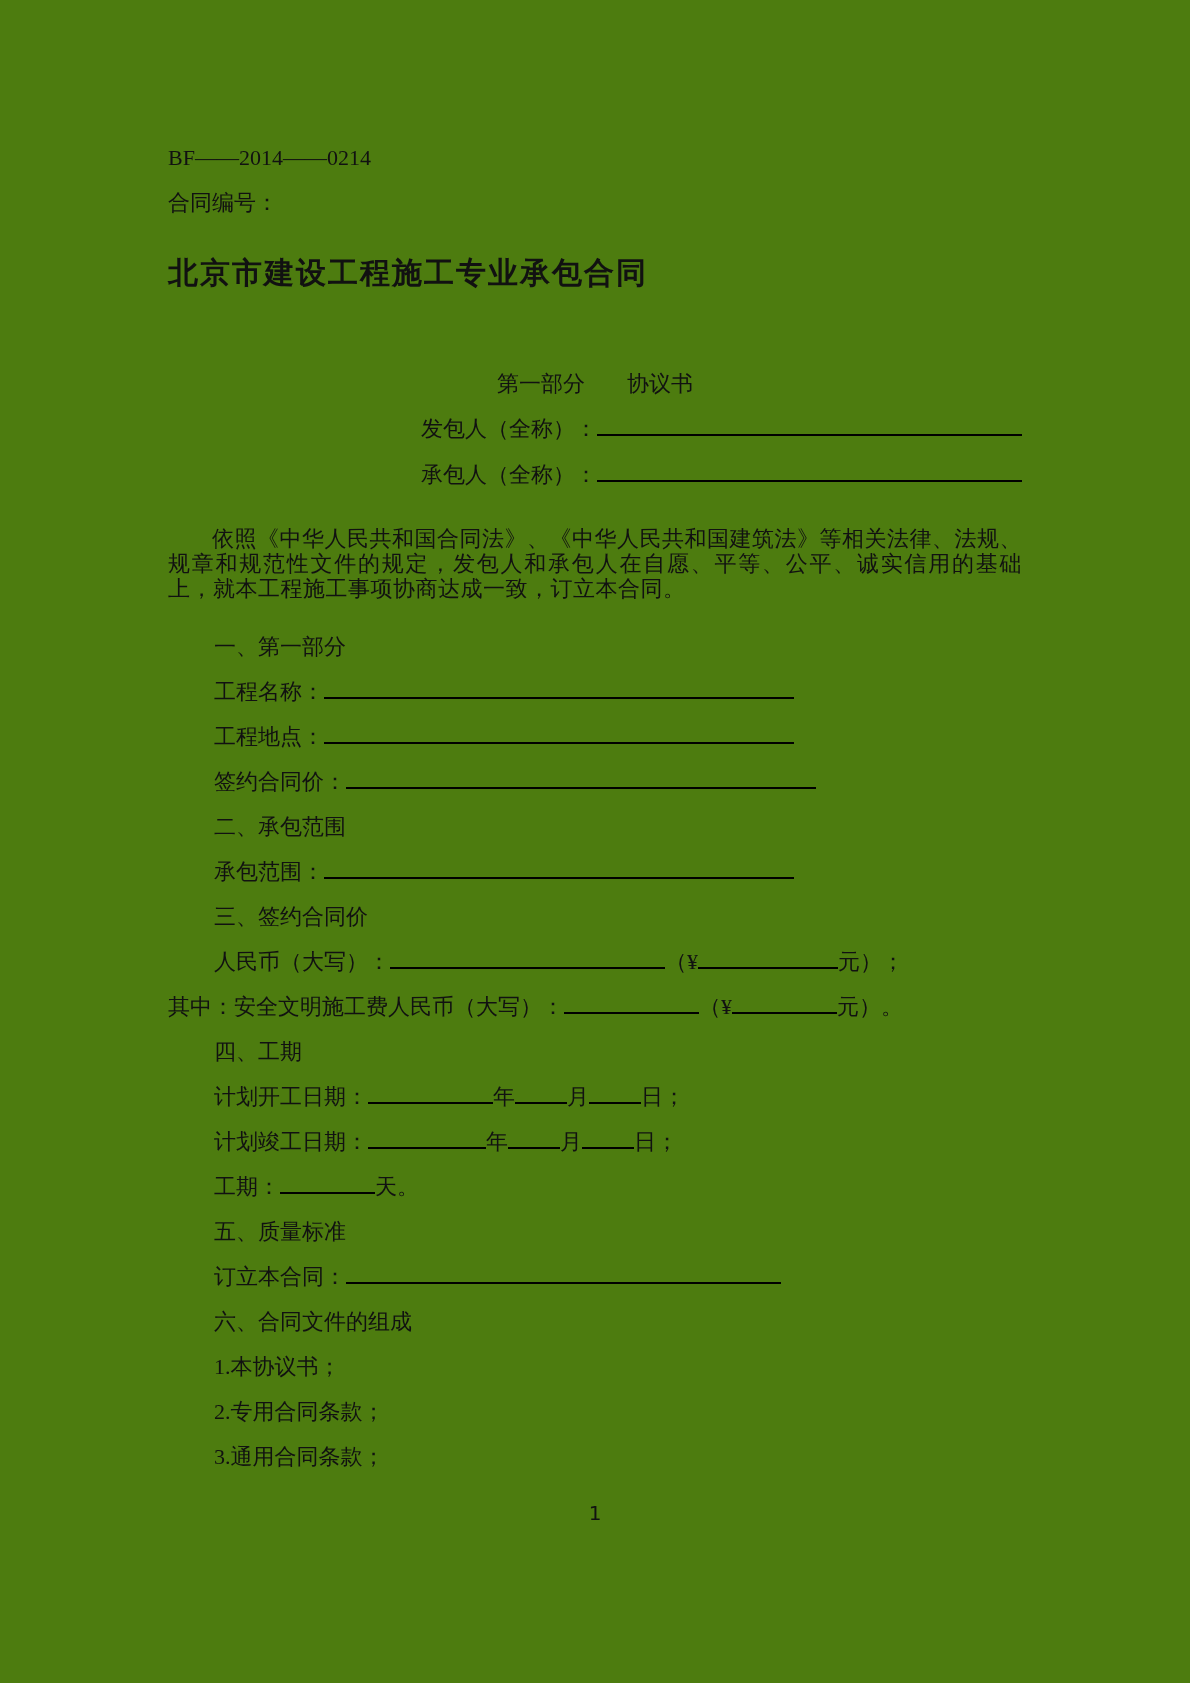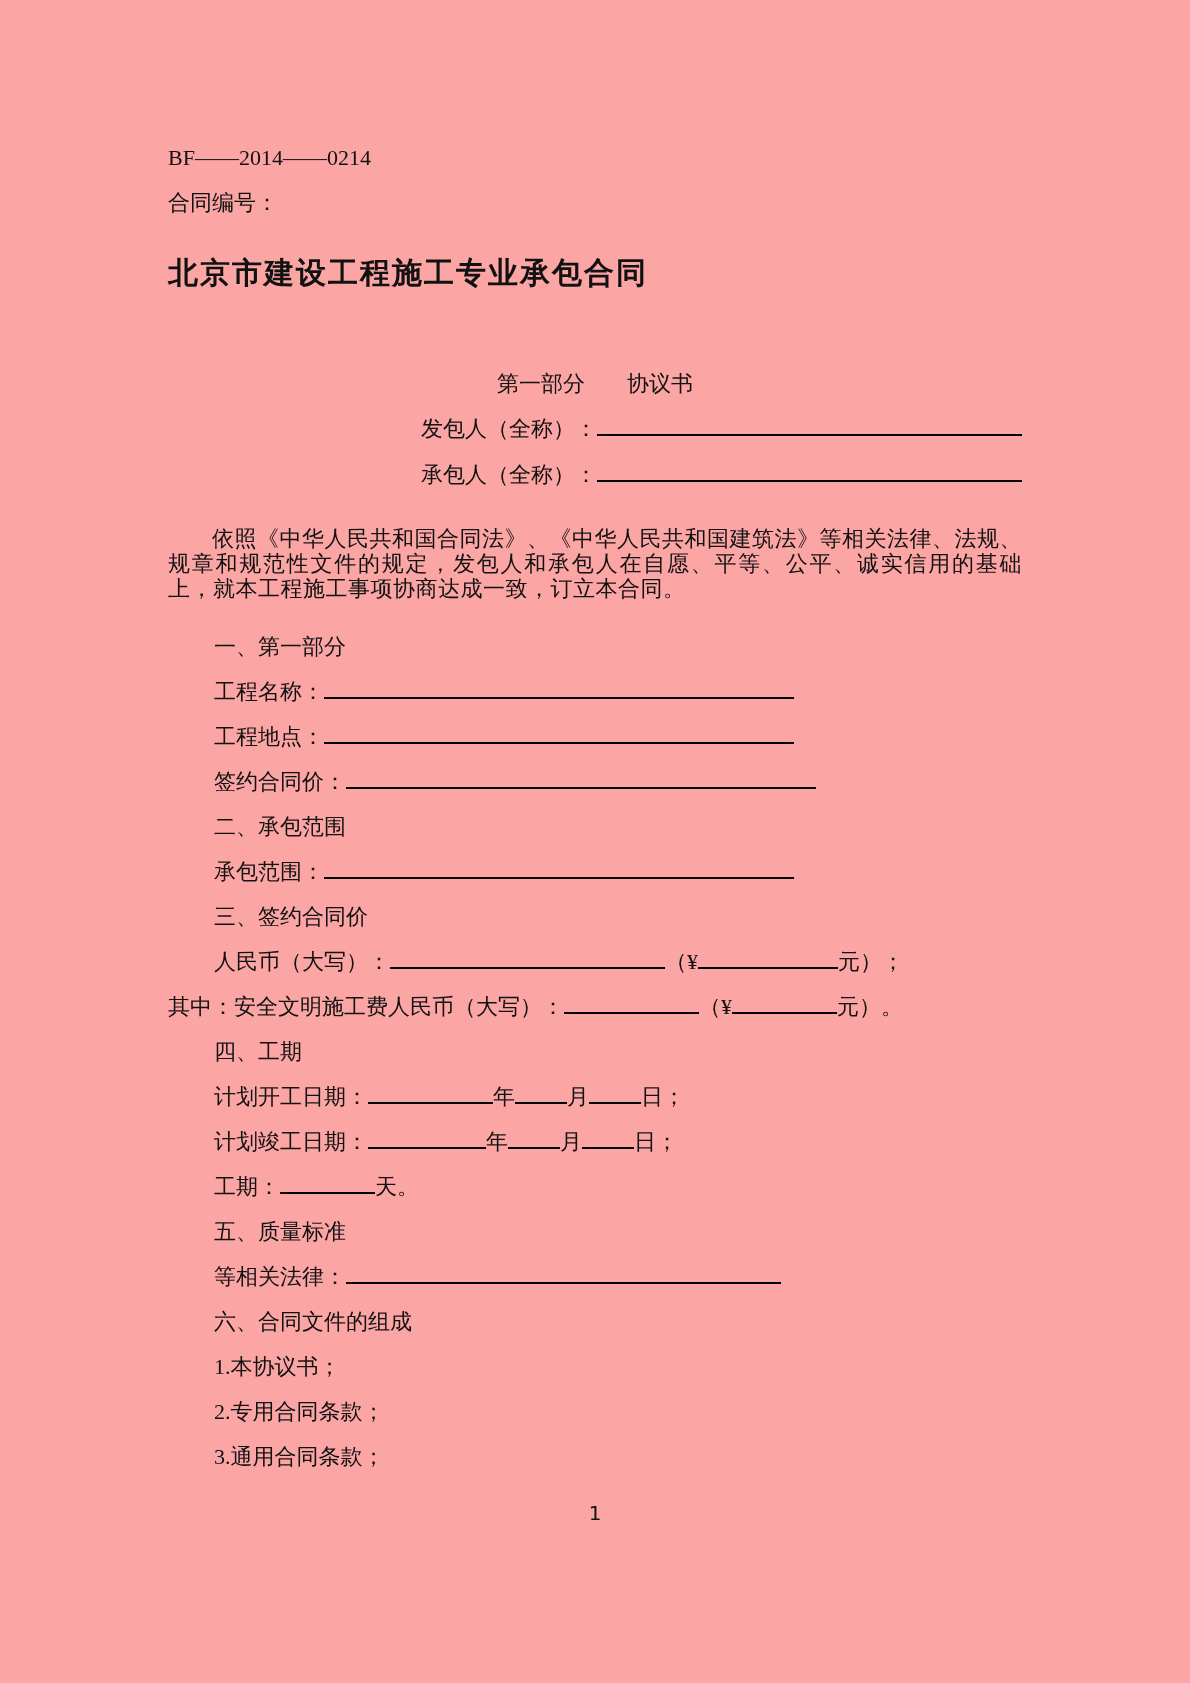--- a/index.html
+++ b/index.html
@@ -1,20 +1,20 @@
 <!DOCTYPE html>
 <html><head>
 <meta charset="utf-8">
 <style>
   html,body{margin:0;padding:0;background:#ffffff;}
   .page{
     position:relative;
     width:1190px;height:1683px;
     margin:0 auto;
-    background:#fca5a5;
+    background:#4d7c0f;
     color:#111;
     font-family:"Liberation Serif","DejaVu Serif",serif;
     font-size:22px;
     overflow:hidden;
     box-sizing:border-box;
     padding:135px 168px 0 168px;
   }
   .line{height:45px;line-height:45px;white-space:nowrap;}
   .right{padding-right:12px;}
   .title{
@@ -122,21 +122,21 @@
     <span>计划竣工日期：</span><span class="blank w-date1b"></span><span>年</span><span class="blank w-ymd"></span><span>月</span><span class="blank w-ymd"></span><span>日；</span>
   </div>
 
   <div class="line indent">
     <span>工期：</span><span class="blank w-duration"></span><span>天。</span>
   </div>
 
   <div class="line indent">五、质量标准</div>
 
   <div class="line indent">
-    <span>等相关法律：</span><span class="blank w-quality"></span>
+    <span>订立本合同：</span><span class="blank w-quality"></span>
   </div>
 
   <div class="line indent">六、合同文件的组成</div>
 
   <div class="line indent">1.本协议书；</div>
   <div class="line indent">2.专用合同条款；</div>
   <div class="line indent">3.通用合同条款；</div>
 
   <div class="page-number">1</div>
 

